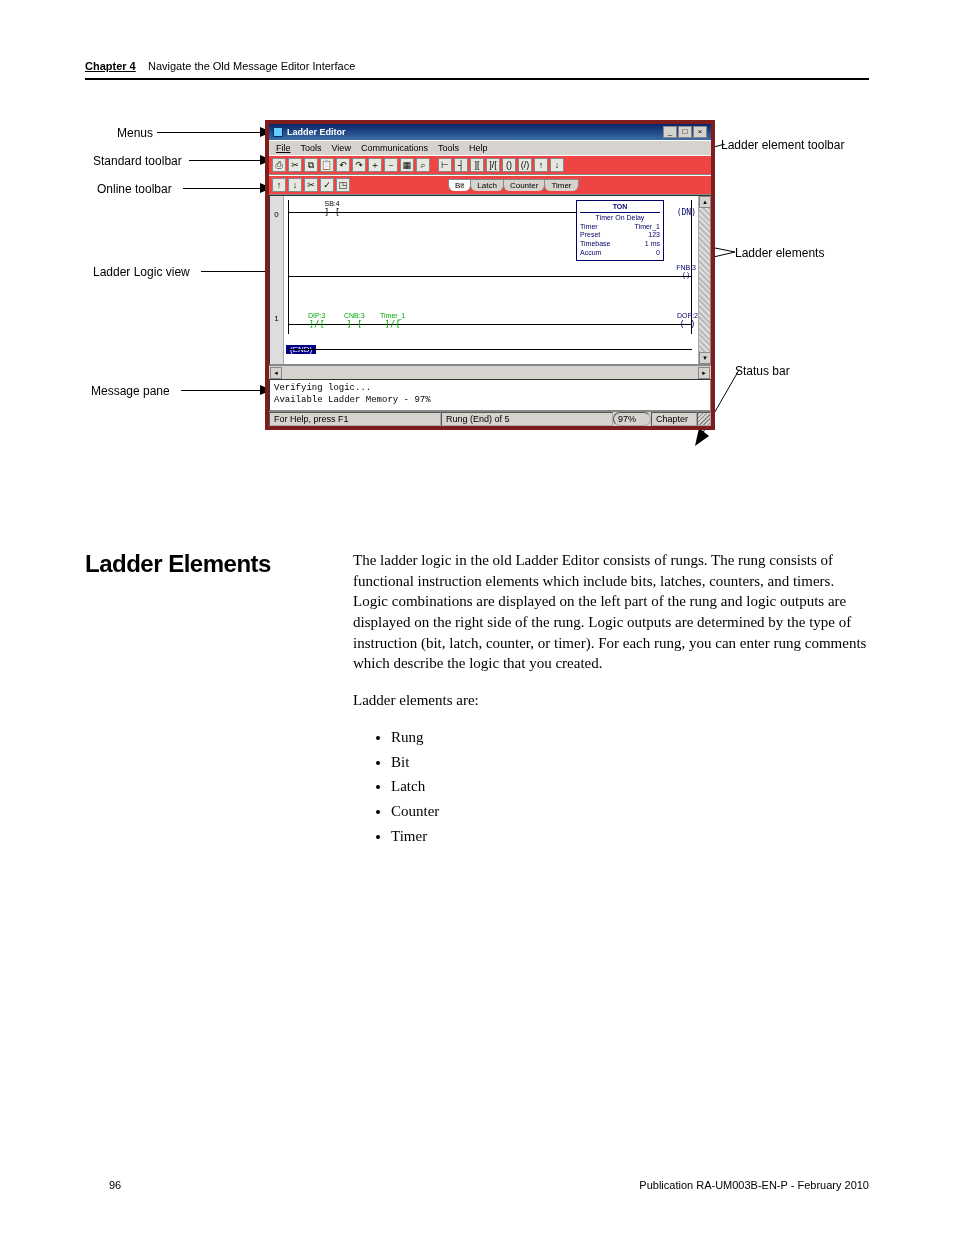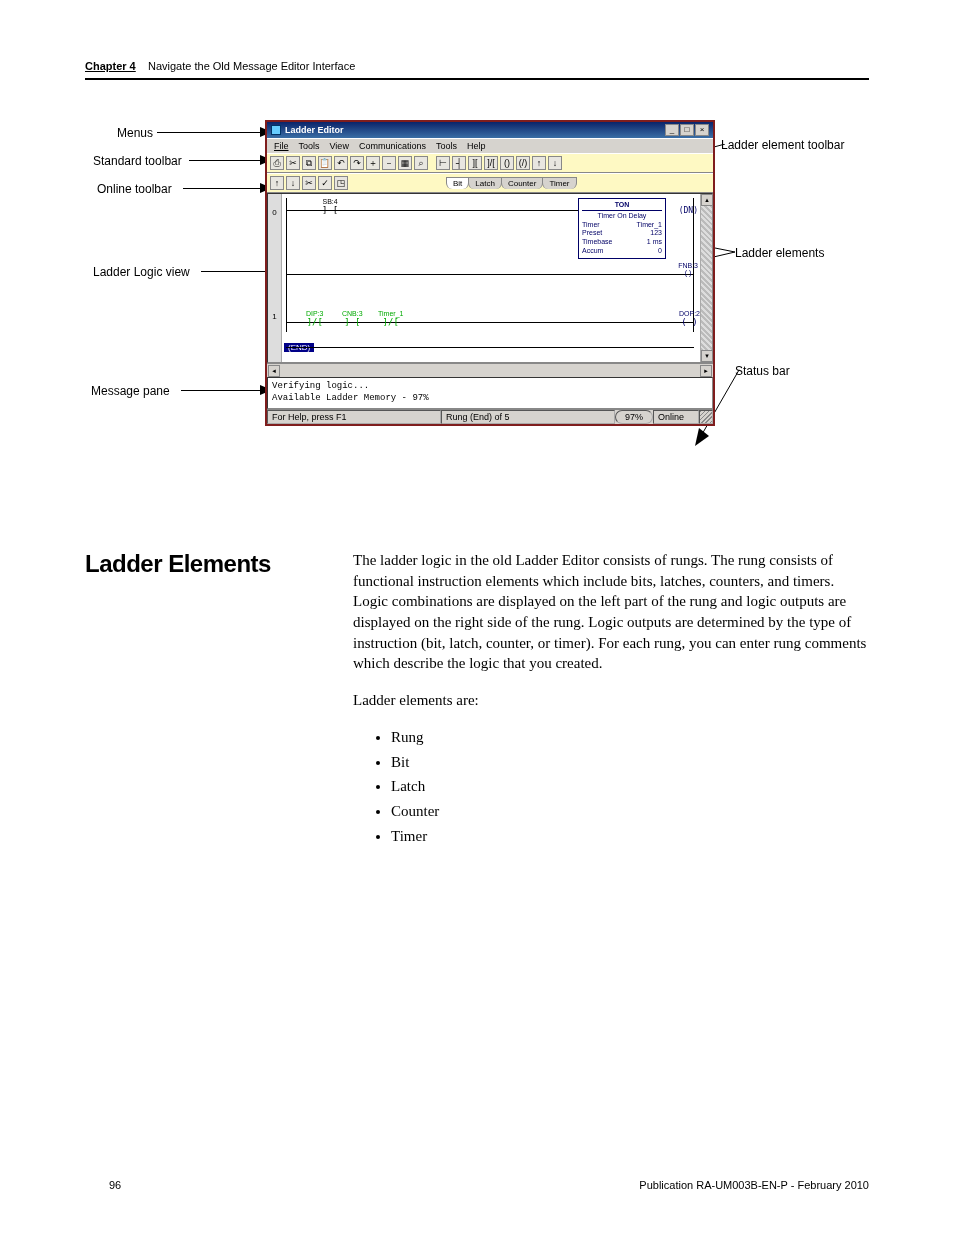--- a/index.html
+++ b/index.html
@@ -51,22 +51,22 @@
     border-top: 5px solid transparent;
     border-bottom: 5px solid transparent;
   }
   .arrow-head.right { border-left: 12px solid #000; }
 
   
   .win {
     position: absolute;
     left: 180px; top: 0;
     width: 450px;
-    border: 2px solid #7f1d1d;
-    background: #fef9c3;
+    border: 4px solid #7f1d1d;
+    background: #ef4444;
     font-family: Tahoma, Arial, sans-serif;
     font-size: 9px;
   }
   .titlebar {
     background: linear-gradient(#0a246a, #3a6ea5);
     color: #fff;
     padding: 2px 4px;
     display: flex;
     align-items: center;
     justify-content: space-between;
@@ -197,21 +197,21 @@
     display:flex;
     border-top:1px solid #888;
     background:#d6d3ce;
     font-size:9px;
   }
   .status-cell {
     border:1px inset #aaa;
     padding:1px 4px;
     flex:1;
   }
-  .status-cell.sm { flex:0 0 38px; text-align:center;border-radius:7px; }
+  .status-cell.sm { flex:0 0 38px; text-align:left;border-radius:7px; }
   .status-cell.med { flex:0 0 46px; }
   .grip {
     flex:0 0 14px;
     background: repeating-linear-gradient(135deg,#888 0,#888 1px,#d6d3ce 1px,#d6d3ce 3px);
     border:1px inset #aaa;
   }
 
   
   .section {
     display:flex;
@@ -429,21 +429,21 @@
 
       <div class="msg-pane">
         <div>Verifying logic...</div>
         <div>Available Ladder Memory - 97%</div>
       </div>
 
       <div class="statusbar">
         <div class="status-cell">For Help, press F1</div>
         <div class="status-cell">Rung (End) of 5</div>
         <div class="status-cell sm">97%</div>
-        <div class="status-cell med">Online</div>
+        <div class="status-cell med">Chapter</div>
         <div class="grip"></div>
       </div>
     </div>
   </div>
 
   <div class="section">
     <h2>Ladder Elements</h2>
     <div class="body">
       <p>The ladder logic in the old Ladder Editor consists of rungs. The rung consists of functional instruction elements which include bits, latches, counters, and timers. Logic combinations are displayed on the left part of the rung and logic outputs are displayed on the right side of the rung. Logic outputs are determined by the type of instruction (bit, latch, counter, or timer). For each rung, you can enter rung comments which describe the logic that you created.</p>
       <p>Ladder elements are:</p>

